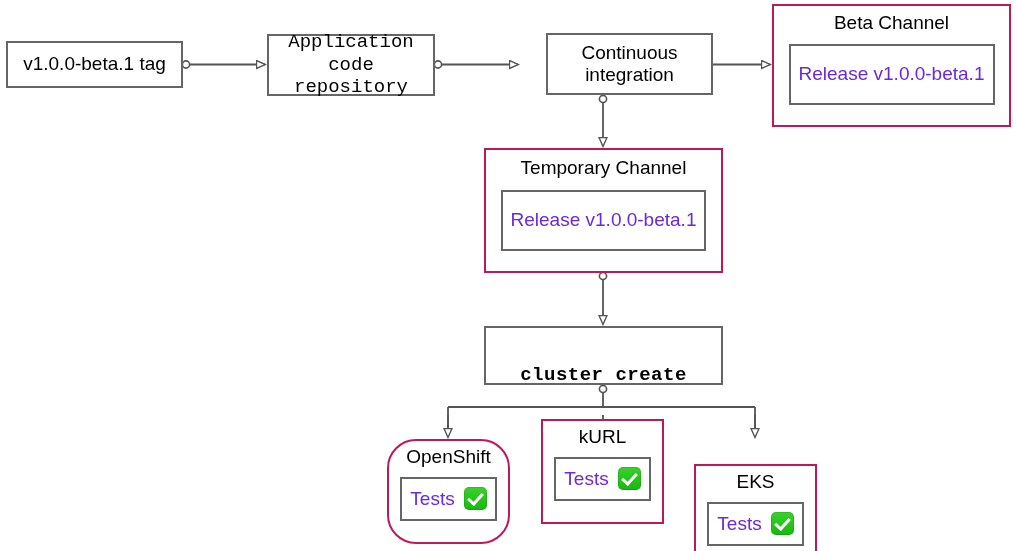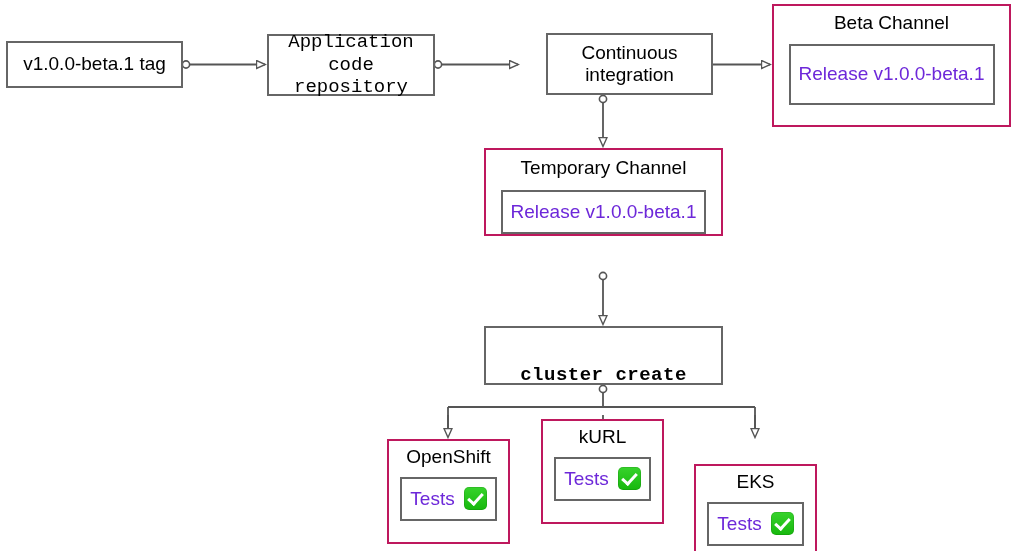--- a/index.html
+++ b/index.html
@@ -160,32 +160,32 @@
     <span>Continuous integration</span>
   </div>
 
   <div class="group" style="left:772px; top:4px; width:239px; height:123px;">
     <div class="group-title" style="margin-top:7px;">Beta Channel</div>
     <div class="group-child" style="margin-top:10px; width:206px; height:61px;">
       <span>Release v1.0.0-beta.1</span>
     </div>
   </div>
 
-  <div class="group" style="left:484px; top:148px; width:239px; height:88px;">
+  <div class="group" style="left:484px; top:148px; width:239px; height:125px;">
     <div class="group-title" style="margin-top:8px;">Temporary Channel</div>
     <div class="group-child" style="margin-top:11px; width:205px; height:61px;">
       <span>Release v1.0.0-beta.1</span>
     </div>
   </div>
 
   <div class="node" style="left:484px; top:326px; width:239px; height:59px;">
     <span class="mono">cluster create</span>
   </div>
 
-  <div class="group" style="left:387px; top:439px; width:123px; height:105px;">
+  <div class="group" style="left:387px; top:439px; width:123px; height:105px;border-radius:29px;">
     <div class="group-title" style="margin-top:6px;">OpenShift</div>
     <div class="group-child" style="margin-top:9px; width:97px; height:44px;">
       <span class="tests-row">
         <span>Tests</span>
         <span class="check-badge"></span>
       </span>
     </div>
   </div>
 
   <div class="group" style="left:541px; top:419px; width:123px; height:105px;">

